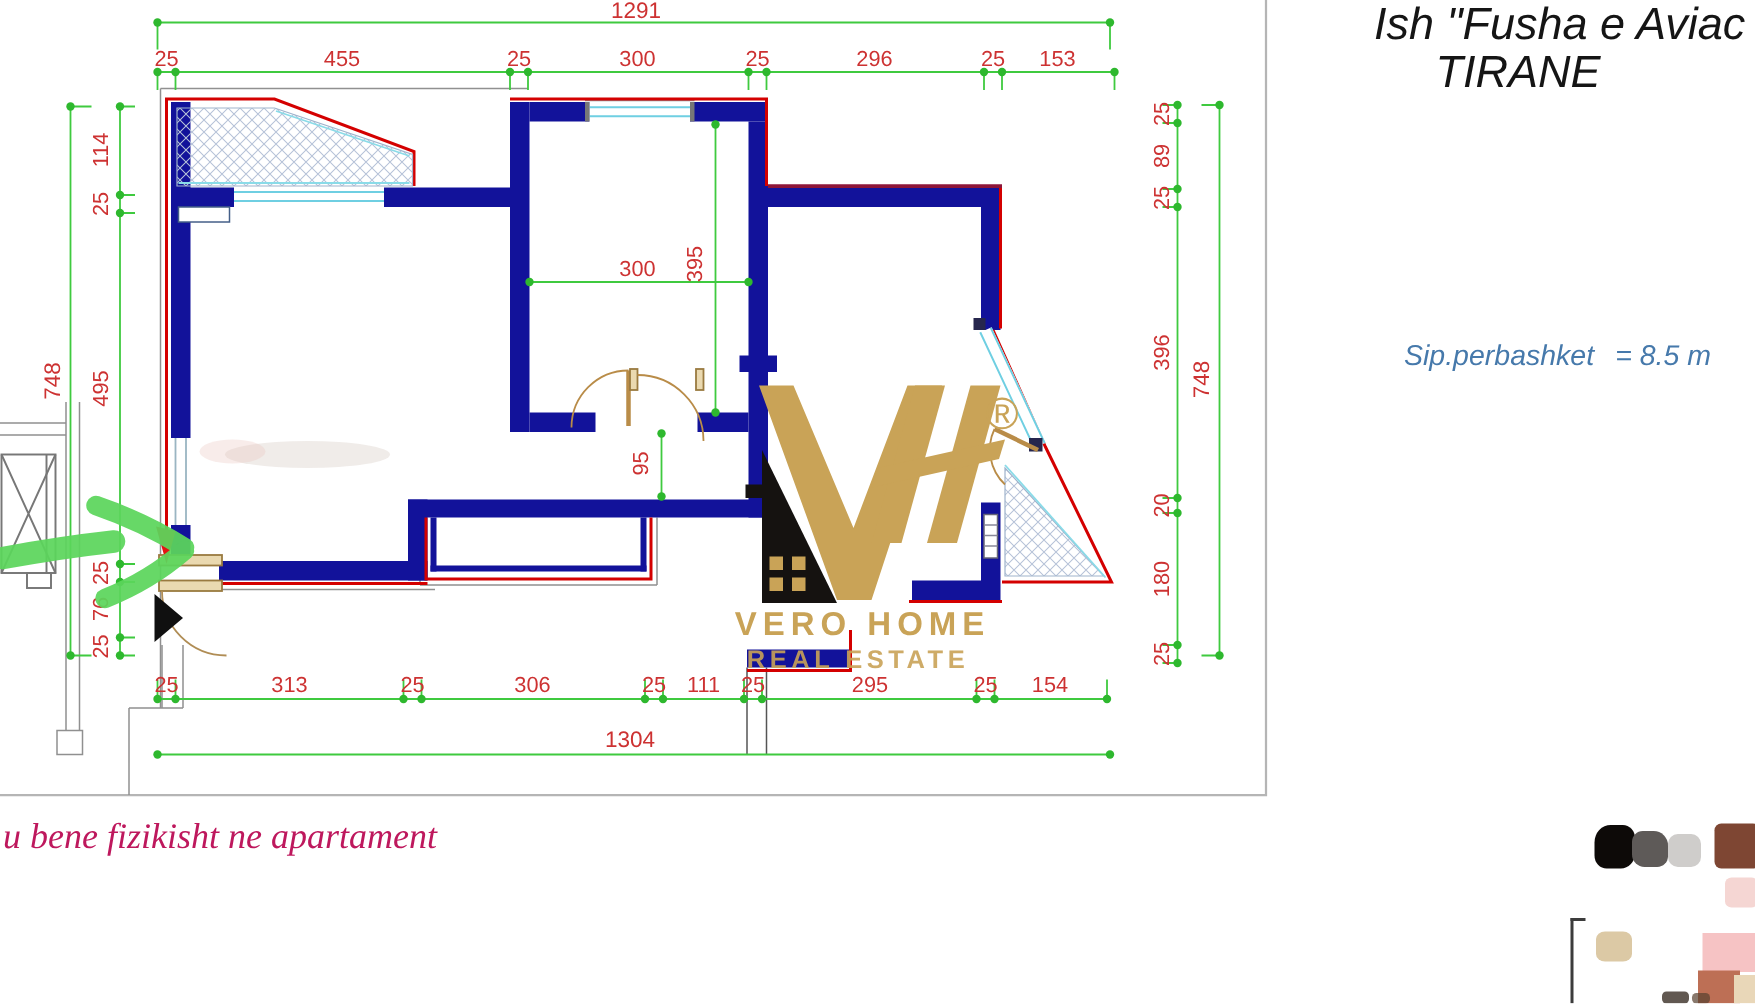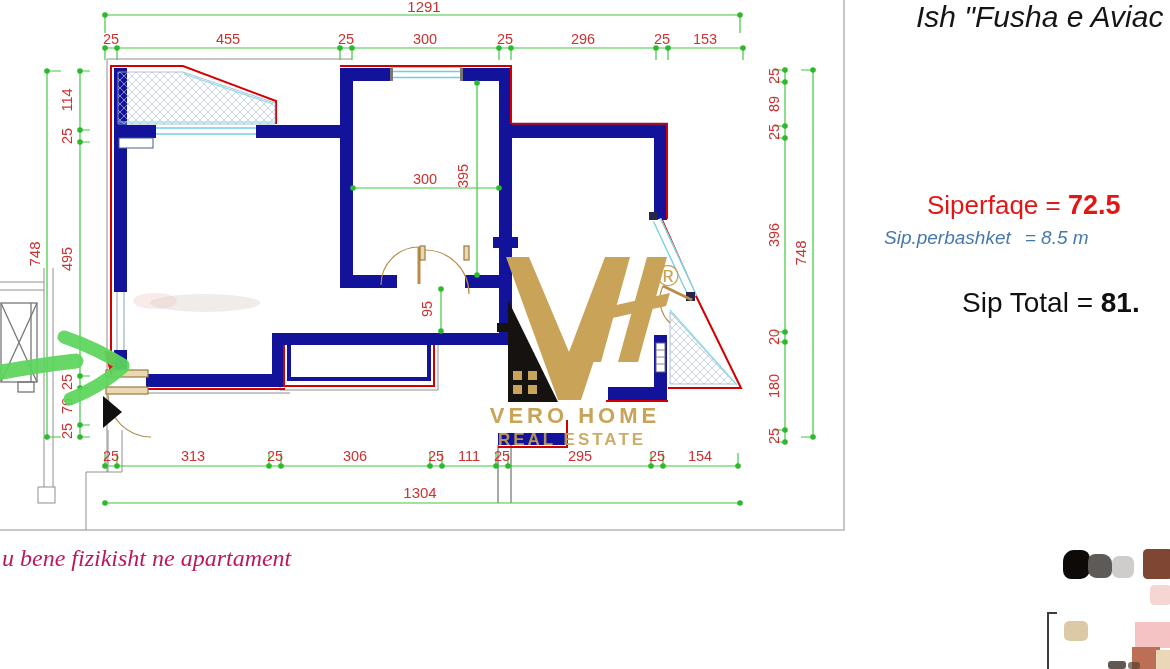--- a/index.html
+++ b/index.html
@@ -3,21 +3,21 @@
 <meta charset="utf-8">
 <style>
   html,body{margin:0;padding:0;background:#fff;}
   .page{position:relative;width:1170px;height:669px;background:#fff;overflow:hidden;
         font-family:"Liberation Sans",sans-serif;}
   .abs{position:absolute;white-space:nowrap;}
   .loc1{left:916px;top:0px;font-style:italic;font-size:30px;color:#151515;}
   .loc2{left:957px;top:32px;font-style:italic;font-size:30px;color:#151515;}
   .sip{left:927px;top:190px;font-size:26px;color:#e31616;}
   .sip b{font-size:27px;}
-  .per{left:884px;top:227px;font-style:italic;font-size:19px;color:#4679ab;}
+  .per{left:936px;top:227px;font-style:italic;font-size:19px;color:#4679ab;}
   .per .v{margin-left:14px;}
   .tot{left:962px;top:287px;font-size:28px;color:#101010;}
   .footer-note{left:2px;top:545px;font-family:"Liberation Serif",serif;
                font-style:italic;font-size:24px;color:#be185d;}
   .thumb{position:absolute;}
   .t-black{left:1063px;top:550px;width:27px;height:29px;background:#0d0a08;border-radius:40% 30% 35% 30%;}
   .t-dgrey{left:1088px;top:554px;width:24px;height:24px;background:#5e5a58;border-radius:30% 40% 30% 35%;}
   .t-lgrey{left:1112px;top:556px;width:22px;height:22px;background:#cfcdcb;border-radius:30%;}
   .t-brown{left:1143px;top:549px;width:30px;height:30px;background:#7e4633;border-radius:15%;}
   .t-lpink{left:1150px;top:585px;width:22px;height:20px;background:#f5d6d3;border-radius:20%;}
@@ -309,29 +309,24 @@
   </g>
 
   <g stroke="#5cd65c" stroke-linecap="round" fill="none" opacity="0.93">
     <path d="M2 372Q40 365 76 361" stroke-width="15"></path>
     <path d="M64 337Q96 348 123 365" stroke-width="13"></path>
     <path d="M70 399Q100 387 123 367" stroke-width="13"></path>
   </g>
 </svg>
 
 <div class="abs loc1">Ish "Fusha e Aviac</div>
-
-<div class="abs sip">
-  <span>Siperfaqe = </span><b>72.5</b>
-</div>
+<div class="abs loc2">TIRANE</div>
+
 <div class="abs per">
   <span>Sip.perbashket</span><span class="v">= 8.5 m</span>
-</div>
-<div class="abs tot">
-  <span>Sip Total = </span><b>81.</b>
 </div>
 
 <div class="abs footer-note">u bene fizikisht ne apartament</div>
 
 <div class="thumb t-black"></div>
 <div class="thumb t-dgrey"></div>
 <div class="thumb t-lgrey"></div>
 <div class="thumb t-brown"></div>
 <div class="thumb t-lpink"></div>
 <div class="thumb t-pink"></div>

